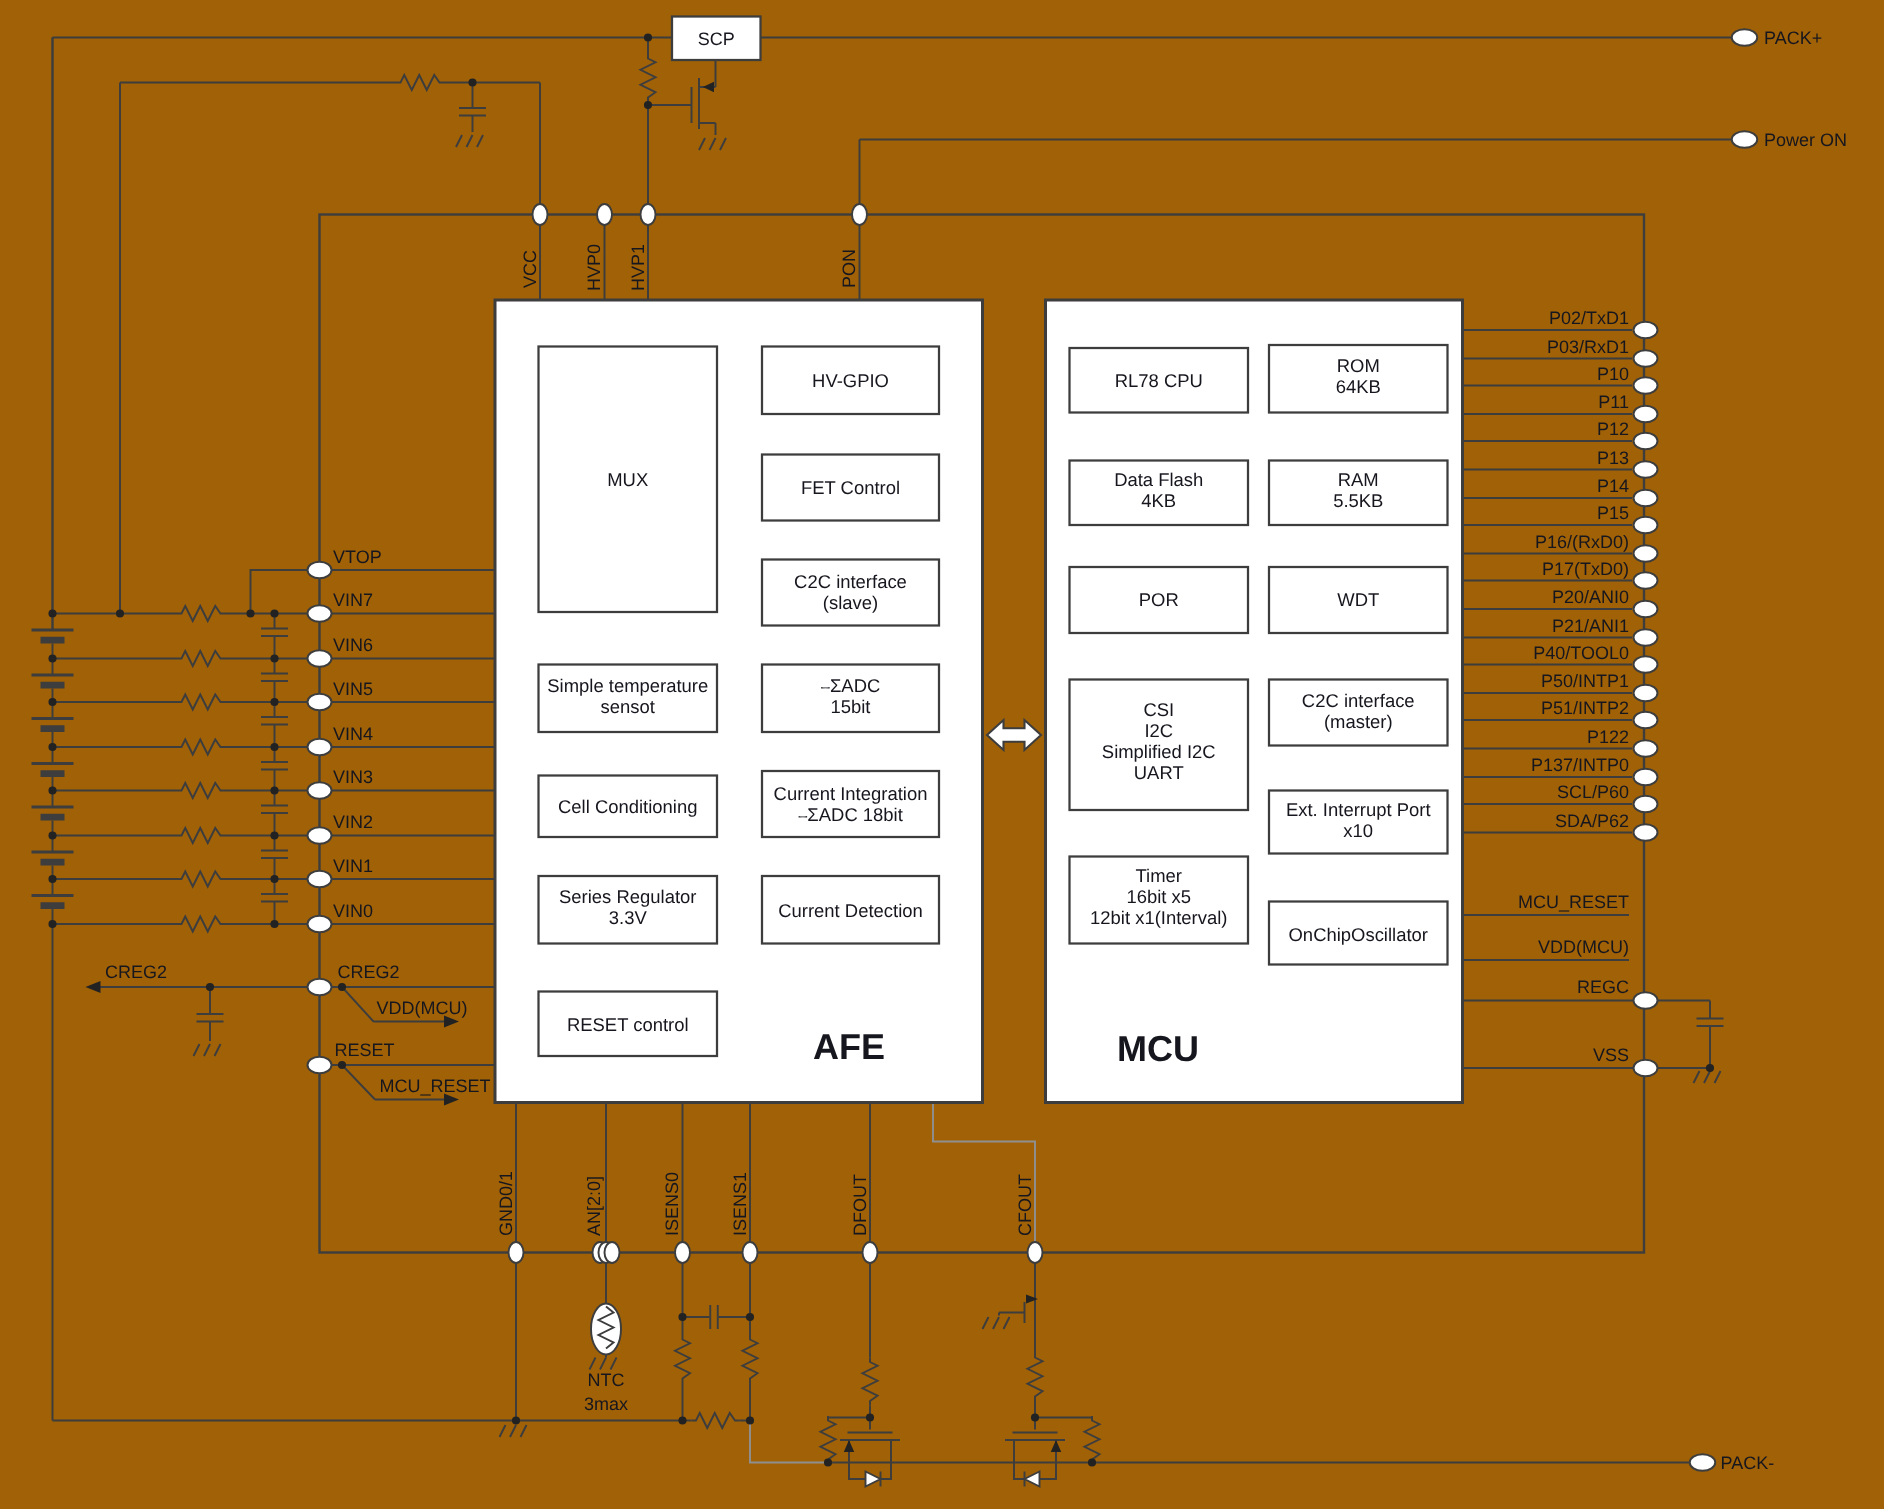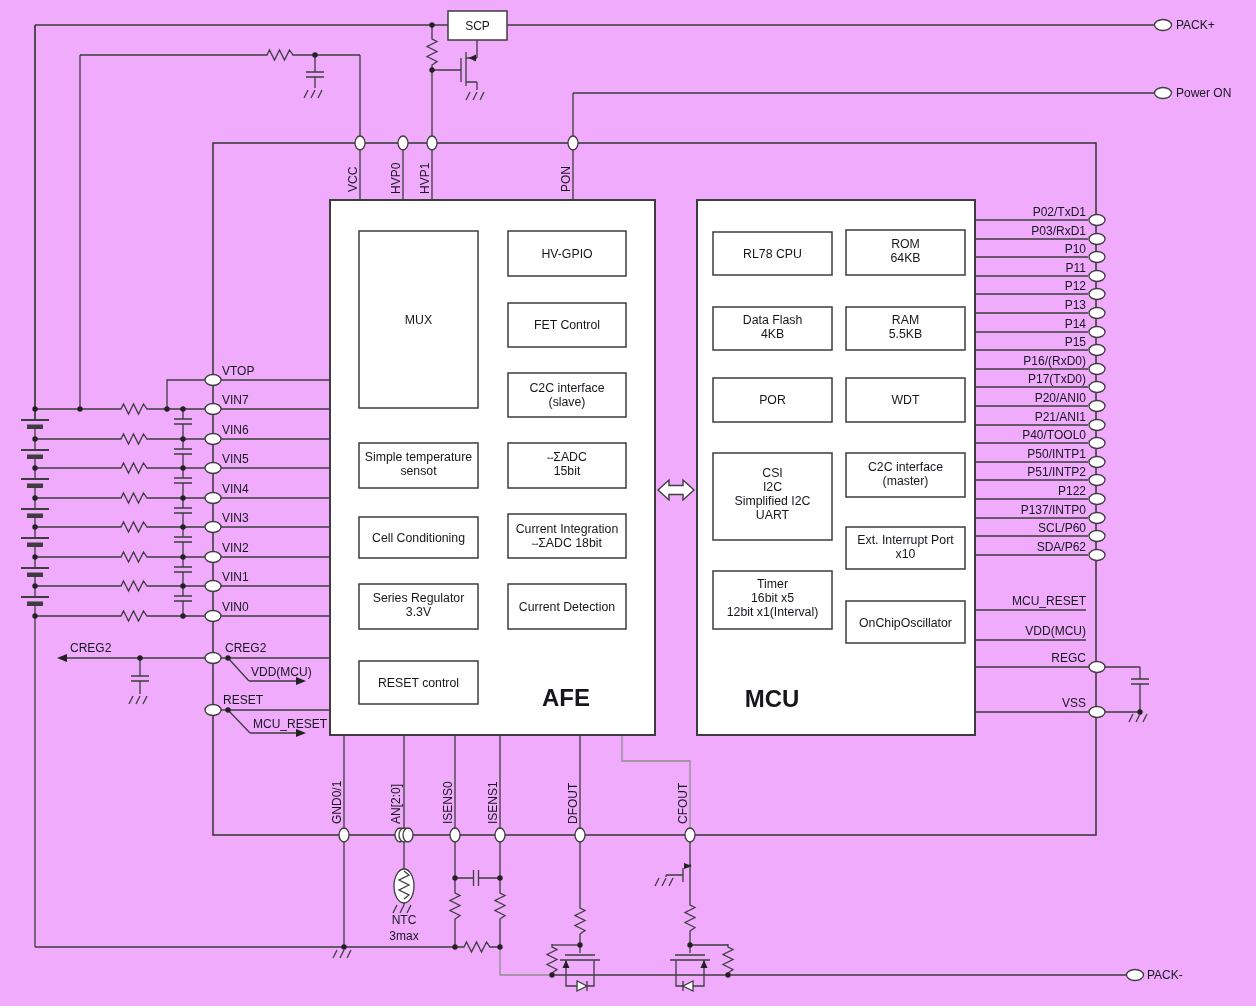--- a/index.html
+++ b/index.html
@@ -1,16 +1,16 @@
 <!DOCTYPE html>
 <html><head>
 <meta charset="utf-8">
 <style>
   html,body { margin:0; padding:0; background:#ffffff; }
-  .stage { width:1256px; height:1006px; position:relative; background:#f0abfc; }
+  .stage { width:1256px; height:1006px; position:relative; background:#a16207; }
   svg { display:block; }
   .w  { stroke:#3d3d3d; stroke-width:1.3; fill:none; }
   .gray { stroke:#8f8f8f; }
   .box  { fill:#ffffff; stroke:#3d3d3d; stroke-width:1.5; }
   .bigbox { fill:#ffffff; stroke:#3d3d3d; stroke-width:2; }
   .pin  { fill:#ffffff; stroke:#3d3d3d; stroke-width:1.3; }
   .dot  { fill:#222222; stroke:none; }
   .arr  { fill:#222222; stroke:none; }
   .diode { fill:#ffffff; stroke:#3d3d3d; stroke-width:1.3; }
   text { font-family:"Liberation Sans","DejaVu Sans",sans-serif; font-size:12px; fill:#16161e; }

